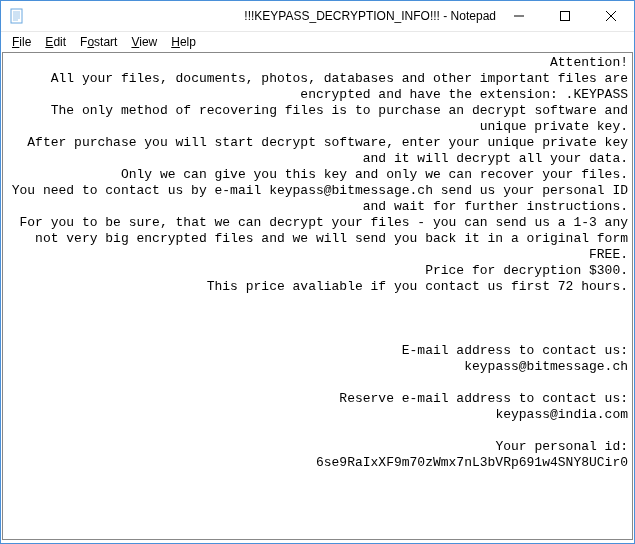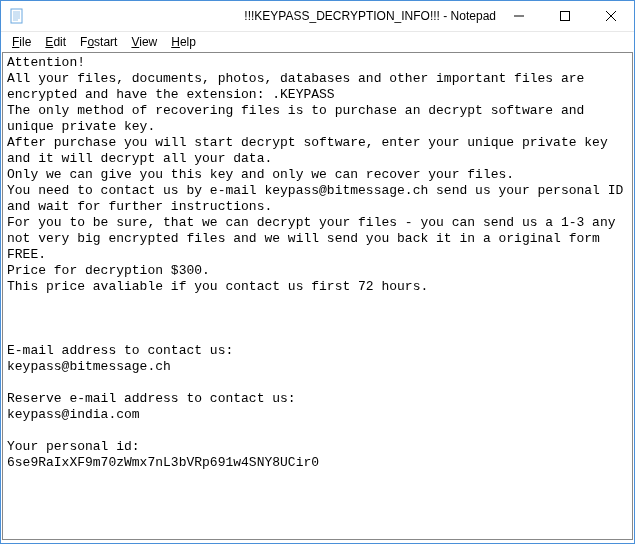--- a/index.html
+++ b/index.html
@@ -68,20 +68,21 @@
     height: calc(100% - 54px);
     padding: 2px 4px;
     font-family: Consolas, "Courier New", monospace;
     font-size: 13px;
     line-height: 16px;
     color: #000;
     white-space: pre-wrap;
     word-wrap: break-word;
     overflow: hidden;
     background: #fff;
+    text-align: right;
   }
 </style>
 </head>
 <body>
 
 <div class="titlebar">
   <span class="title-icon">
     <svg width="16" height="16" viewBox="0 0 16 16">
       <rect x="2" y="1" width="11" height="14" fill="#fff" stroke="#6aa8e0" stroke-width="1"></rect>
       <line x1="4" y1="4" x2="11" y2="4" stroke="#9cc5e9" stroke-width="1"></line>

